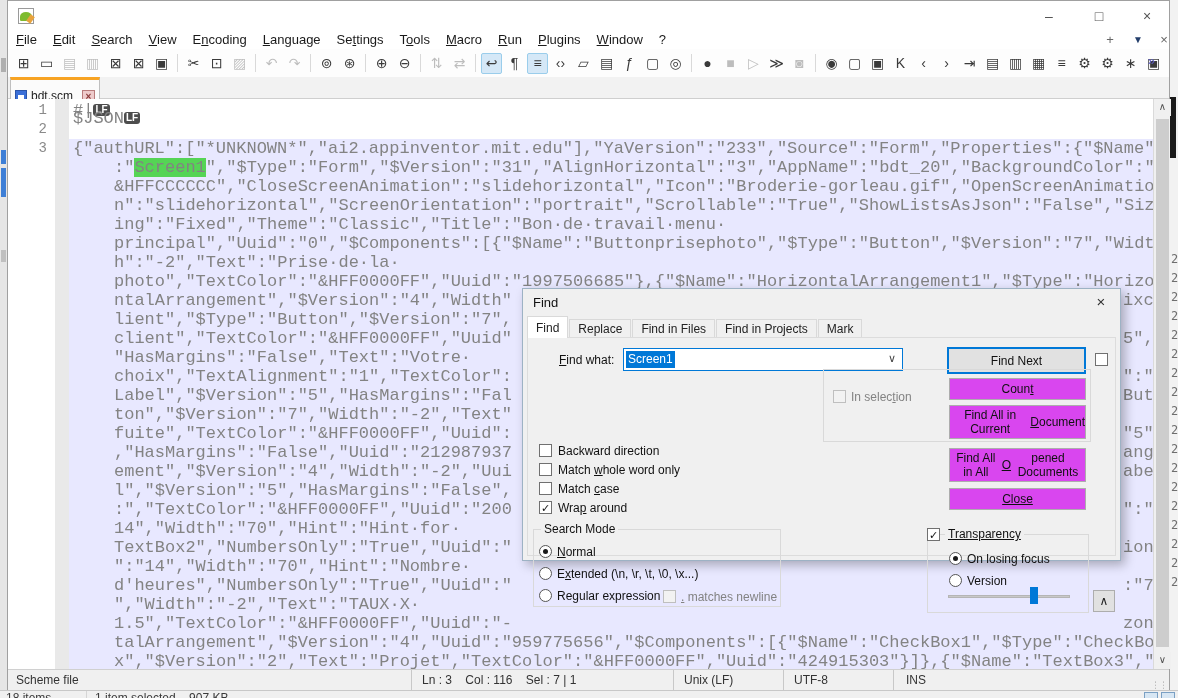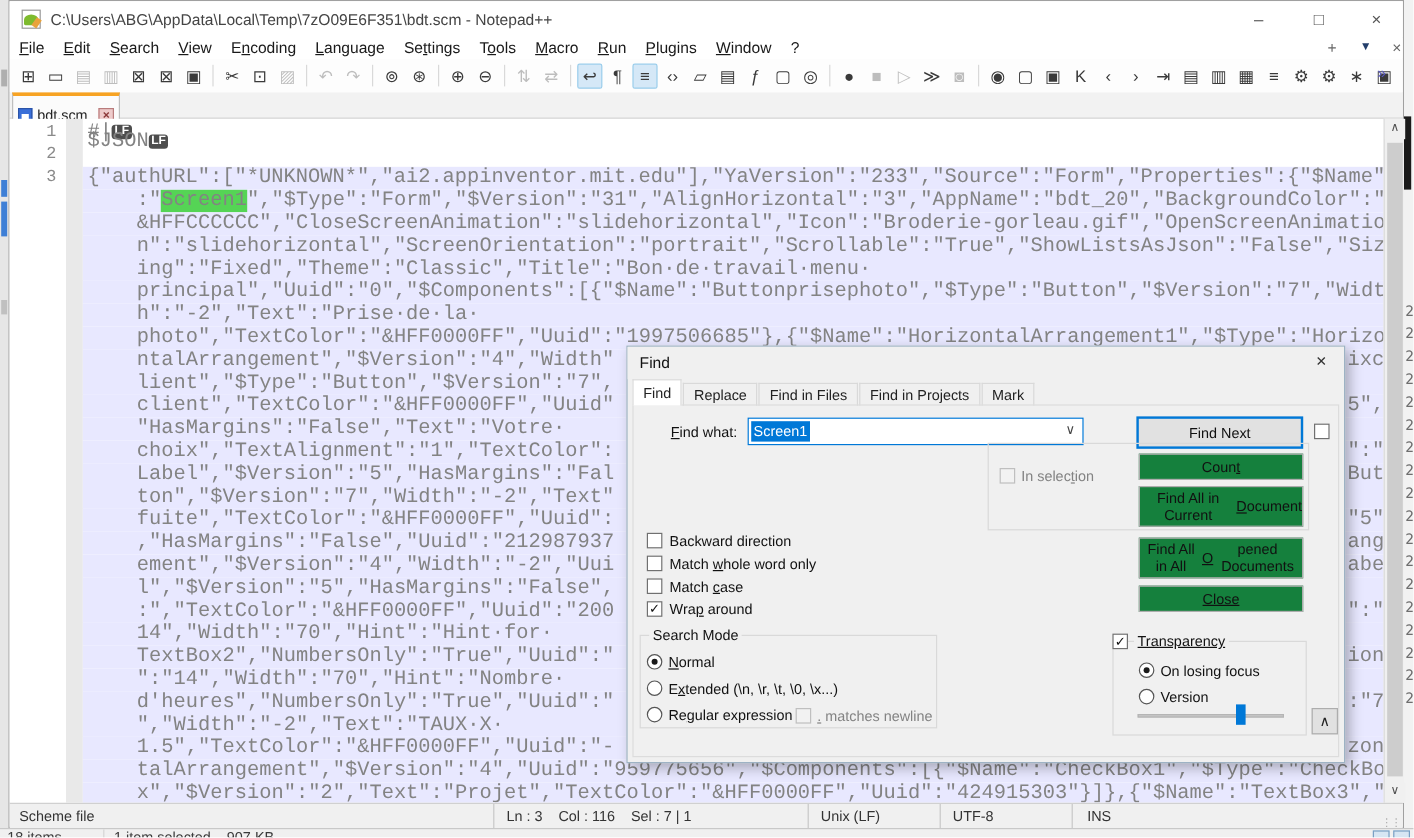--- a/index.html
+++ b/index.html
@@ -74,33 +74,33 @@
   .sb-doc { width:403px; padding-left:8px; }
   .sb-len { width:215px; border-left:1px solid #C8C8C8; padding-left:10px; }
   .sb-pos { width:262px; border-left:1px solid #C8C8C8; padding-left:10px; }
   .sb-eol { width:110px; border-left:1px solid #C8C8C8; padding-left:10px; }
   .sb-enc { width:110px; border-left:1px solid #C8C8C8; padding-left:10px; }
   .sb-ins { width:48px; border-left:1px solid #C8C8C8; padding-left:12px; }
   .sb-grip { flex:1; position:relative; }
   .sb-grip::after { content:"⋮⋮"; position:absolute; right:2px; bottom:0px; font-size:9px; color:#AAA; letter-spacing:-1px; }
 
   
-  .dialog { position:absolute; left:522px; top:288px; width:599px; height:348px; background:#F0F0F0; border:1px solid #9DB2C4; box-shadow:4px 4px 10px rgba(0,0,0,.28); z-index:10; }
+  .dialog { position:absolute; left:522px; top:288px; width:599px; height:273px; background:#F0F0F0; border:1px solid #9DB2C4; box-shadow:4px 4px 10px rgba(0,0,0,.28); z-index:10; }
   .dlg-titlebar { position:absolute; left:0; top:0; right:0; height:27px; background:#F0F0F0; }
   .dlg-title { position:absolute; left:10px; top:6px; font-size:13px; color:#111; }
   .dlg-close { position:absolute; right:10px; top:4px; font-size:15px; color:#333; width:18px; text-align:center; }
   .dlg-tabs { position:absolute; left:4px; top:27px; display:flex; align-items:flex-end; }
   .dlg-tab { font-size:12px; color:#222; background:#F0F0F0; border:1px solid #D9D9D9; border-bottom:none; padding:2px 8px 3px 8px; margin-right:1px; height:19px; }
   .dlg-tab.active { background:#FFFFFF; height:22px; padding-top:4px; position:relative; z-index:2; }
   .dlg-page { position:absolute; left:4px; top:48px; right:4px; bottom:4px; border:1px solid #DCDCDC; }
   .dlg-label { position:absolute; font-size:12px; color:#111; white-space:pre; }
   .combo { position:absolute; left:100px; top:59px; width:280px; height:23px; background:#FFFFFF; border:1px solid #0078D7; }
   .combo-sel { position:absolute; left:2px; top:2px; font-size:12px; line-height:17px; background:#0078D7; color:#FFFFFF; padding:0 2px; }
   .combo-arrow { position:absolute; right:6px; top:3px; font-size:11px; color:#444; }
-  .dlg-btn { position:absolute; left:426px; width:137px; background:#15803d; border:1px solid #ADADAD; font-size:12px; color:#111; text-align:center; display:flex; align-items:center; justify-content:center; line-height:14px; }
+  .dlg-btn { position:absolute; left:426px; width:137px; background:#d946ef; border:1px solid #ADADAD; font-size:12px; color:#111; text-align:center; display:flex; align-items:center; justify-content:center; line-height:14px; }
   .btn-findnext { top:58px; height:27px; left:424px; width:139px; border:2px solid #0078D7; background:#E1E1E1; }
   .btn-count { top:89px; height:22px; }
   .btn-fai-cur { top:116px; height:34px; }
   .btn-fai-all { top:159px; height:34px;align-items:center; }
   .btn-close { top:199px; height:22px;text-decoration:underline; }
   .btn-collapse { position:absolute; left:570px; top:301px; width:22px; height:22px; background:#E1E1E1; border:1px solid #ADADAD; font-size:12px; color:#222; text-align:center; line-height:20px; }
   .groupbox { position:absolute; border:1px solid #D9D9D9; }
   .gb1 { left:300px; top:80px; width:268px; height:73px; }
   .gb-sm { left:10px; top:240px; width:248px; height:78px; }
   .gb-tr { left:404px; top:245px; width:162px; height:79px; }
@@ -156,21 +156,20 @@
   </div>
 </div>
 
 <div class="np-window">
 
   <div class="titlebar">
     <div class="np-logo">
         <div class="leaf"></div>
         <div class="pen"></div>
       </div>
-    <div class="title-text">C:\Users\ABG\AppData\Local\Temp\7zO09E6F351\bdt.scm - Notepad++</div>
     <div class="win-btn win-min">–</div>
     <div class="win-btn win-max">□</div>
     <div class="win-btn win-close">×</div>
   </div>
 
   <div class="menubar">
     <div id="menu-items" style="display:flex;">
         <div class="menu-item"><u>F</u>ile</div>
         <div class="menu-item"><u>E</u>dit</div>
         <div class="menu-item"><u>S</u>earch</div>

